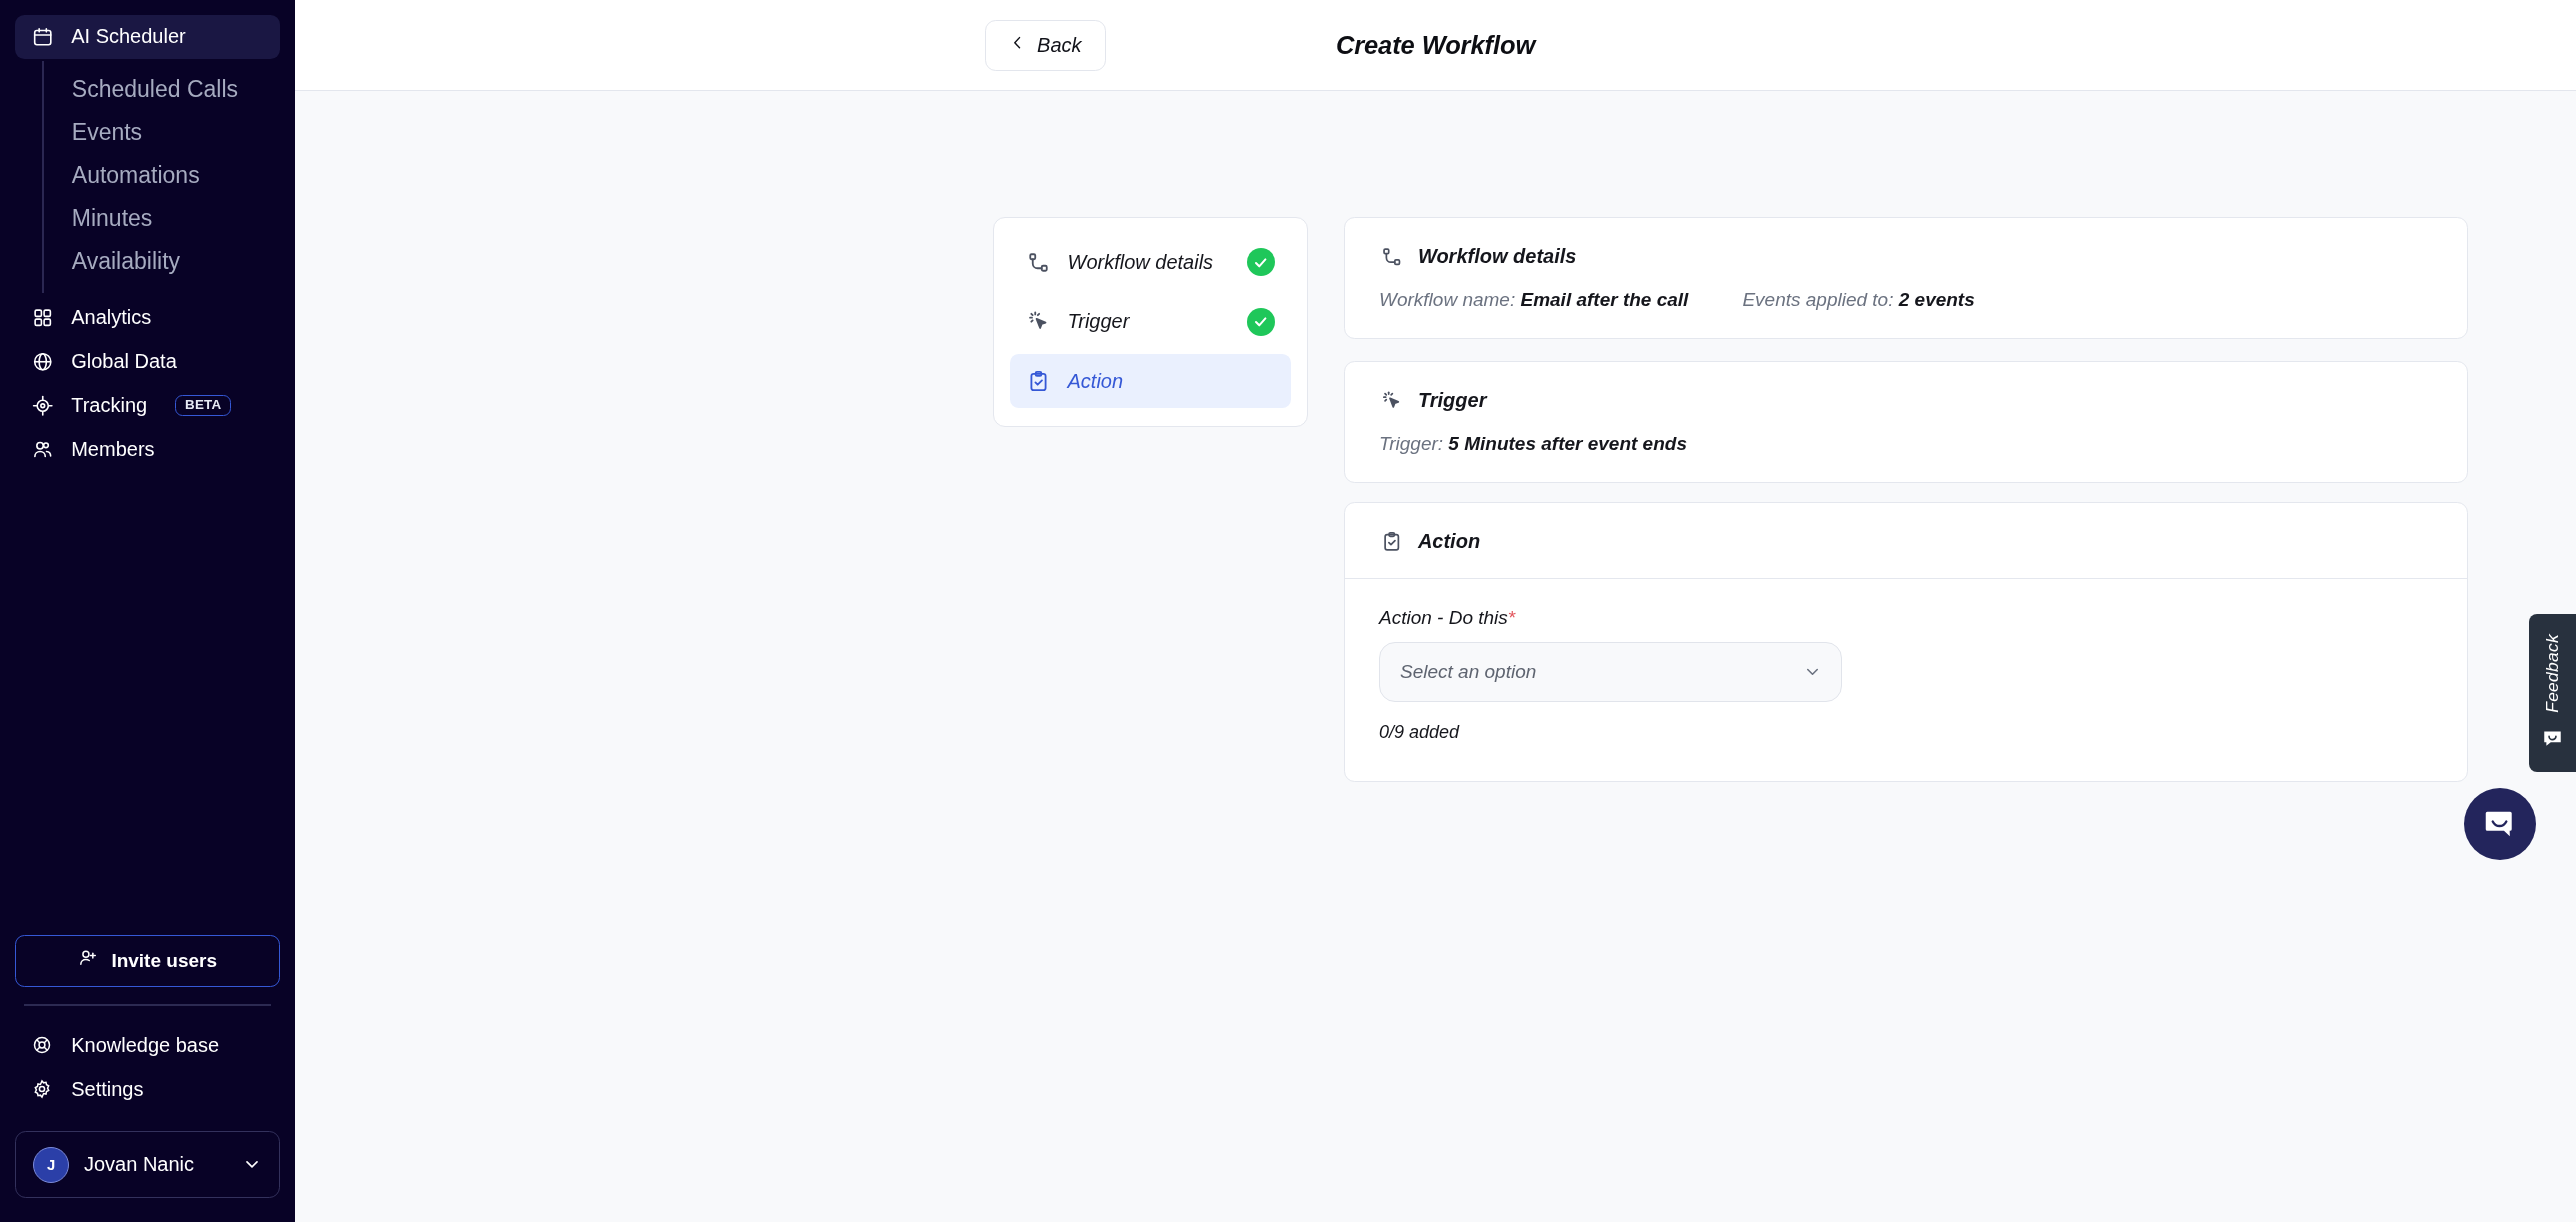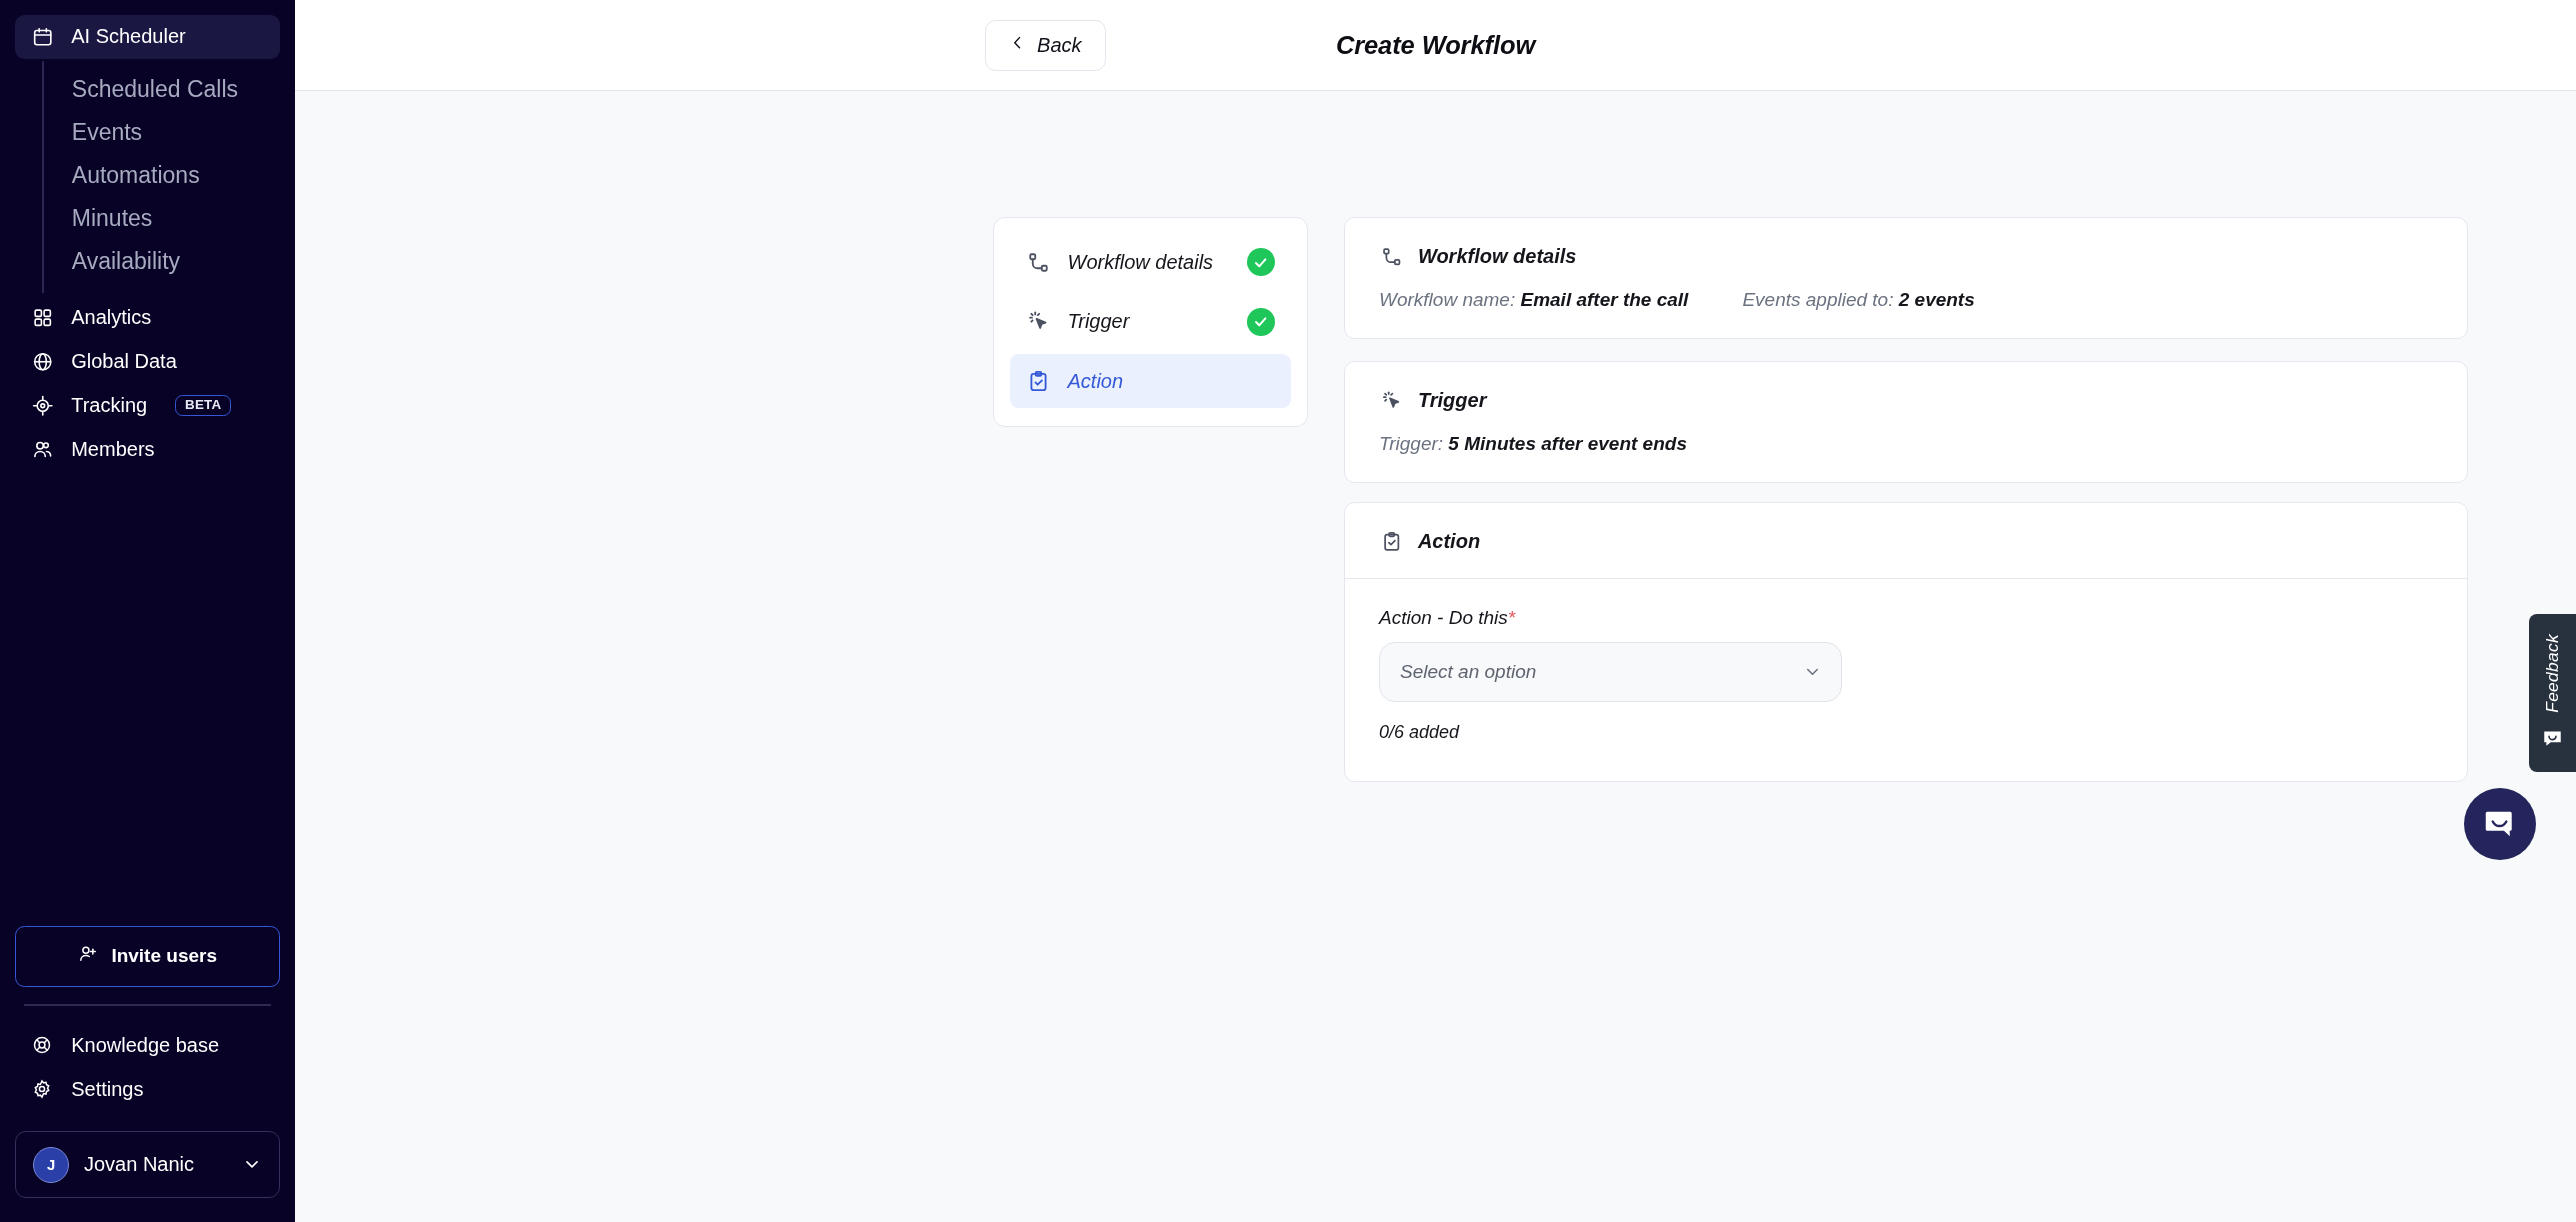--- a/index.html
+++ b/index.html
@@ -63,21 +63,21 @@
     color: #E7EAF5; font-size: 13.4px; font-weight: 600;
     padding: 2.7px 8.7px 3.4px 8.7px; letter-spacing: 0.3px;
     line-height: 1;
   }
 
   .sb-spacer { flex: 1 1 auto; }
 
   .sb-bottom { padding: 0 14.8px 24px 14.8px; }
   .invite-btn {
     display: flex; align-items: center; justify-content: center; gap: 13.4px;
-    height: 61px; margin: 0 0 17.4px 0;
+    height: 52px; margin: 0 0 17.4px 0;
     border: 1.3px solid #3558D6; border-radius: 9.4px;
     color: #FFFFFF; font-size: 19px; font-weight: 600;
     cursor: pointer; background: transparent;
   }
   .sb-divider { height: 1.3px; background: #2C2A52; margin: 0 9.4px 17.4px 9.4px; }
 
   .user-card {
     display: flex; align-items: center; gap: 14.8px;
     border: 1.3px solid #33315C; border-radius: 10.7px;
     height: 67px; padding: 0 17.4px; margin-top: 20px; cursor: pointer;
@@ -454,21 +454,21 @@
               <span>Action - Do this</span><span class="req">*</span>
             </div>
             <div class="select">
               <span class="ph">Select an option</span>
               <span>
                 <svg width="19" height="19" viewBox="0 0 24 24" fill="none" stroke="#6B7280" stroke-width="2" stroke-linecap="round" stroke-linejoin="round">
                   <polyline points="6,9.5 12,15.5 18,9.5"></polyline>
                 </svg>
               </span>
             </div>
-            <div class="added-count">0/6 added</div>
+            <div class="added-count">0/9 added</div>
           </div>
         </div>
       </div>
 
       <div class="feedback-tab">
         <span class="ftext">Feedback</span>
         <span>
           <svg width="23" height="23" viewBox="0 0 24 24">
             <path d="M3.4 4.6h17.2v11.2H10.2L5.6 19.6v-3.8H3.4z" fill="#FFFFFF"></path>
             <path d="M8.4 9.6a3.6 3.6 0 0 0 7.2 0" fill="none" stroke="#28313E" stroke-width="1.7" stroke-linecap="round"></path>

